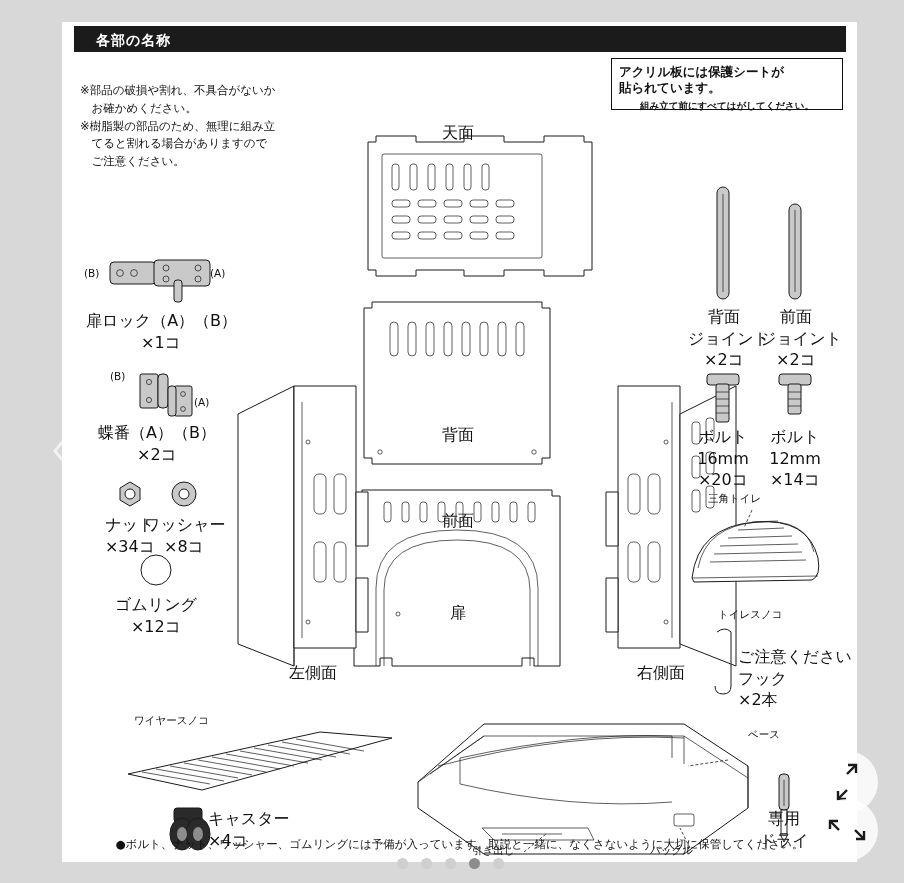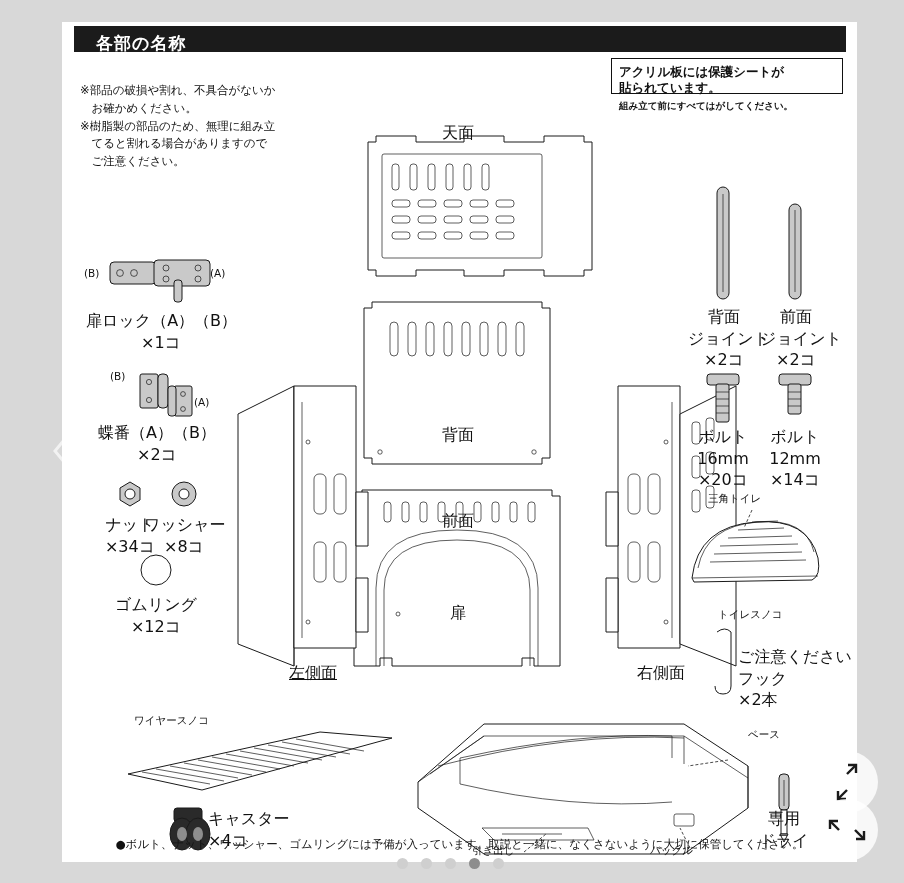--- a/index.html
+++ b/index.html
@@ -2,31 +2,31 @@
 <html><head>
 <meta charset="utf-8">
 <style>
   html,body{margin:0;padding:0;background:#d8d8d8;}
   body{width:904px;height:883px;overflow:hidden;font-family:"Liberation Sans",sans-serif;}
   #page{position:relative;width:904px;height:883px;background:#d8d8d8;}
   #sheet{position:absolute;left:62px;top:22px;width:795px;height:840px;background:#ffffff;}
 
   
   .hdr{position:absolute;left:12px;top:4px;width:772px;height:26px;background:#1b1b1b;}
-  .hdr-t{position:absolute;left:22px;top:6px;color:#fff;font-size:17px;font-weight:bold;letter-spacing:1px;}
+  .hdr-t{position:absolute;left:22px;top:6px;color:#fff;font-size:14px;font-weight:bold;letter-spacing:1px;}
 
   .jp{font-family:"DejaVu Sans",sans-serif;}
 
   .lead{position:absolute;left:12px;top:38px;width:540px;font-size:15px;color:#111;line-height:1.45;font-weight:bold;}
   .notes{position:absolute;left:18px;top:60px;width:290px;font-size:11.5px;color:#111;line-height:1.55;}
   .notes div{white-space:pre;}
 
-  .warnbox{position:absolute;left:549px;top:36px;width:232px;height:36px;border:1.6px solid #111;background:#fff;padding:5px 7px;box-sizing:border-box;}
+  .warnbox{position:absolute;left:549px;top:36px;width:232px;height:52px;border:1.6px solid #111;background:#fff;padding:5px 7px;box-sizing:border-box;}
   .warnbox .w1{font-size:12.5px;font-weight:bold;color:#111;line-height:1.3;}
-  .warnbox .w2{font-size:9.5px;font-weight:bold;color:#111;margin-top:3px;}
+  .warnbox .w2{font-size:9.5px;font-weight:bold;color:#111;margin-top:3px;text-align:center;}
 
   .cap{position:absolute;font-size:16px;color:#111;text-align:center;line-height:1.35;white-space:pre;}
   .lbl{position:absolute;font-size:10.5px;color:#111;white-space:pre;}
 
   .footer{position:absolute;left:0;bottom:10px;width:795px;text-align:center;font-size:11.5px;color:#111;}
 
   svg{position:absolute;left:0;top:0;overflow:visible;}
   .ln{fill:none;stroke:#1a1a1a;stroke-width:1;}
   .ln2{fill:#ffffff;stroke:#1a1a1a;stroke-width:1;}
   .lnthin{fill:none;stroke:#1a1a1a;stroke-width:0.7;}
@@ -325,21 +325,21 @@
         <path class="leader" d="M628,826 l-10,-20"></path>
         <path class="leader" d="M690,488 l-8,18"></path>
       </g>
 
     </svg>
 
     <div class="cap jp" style="left:356px;top:100px;width:80px;">天面</div>
     <div class="cap jp" style="left:356px;top:402px;width:80px;">背面</div>
     <div class="cap jp" style="left:356px;top:488px;width:80px;">前面</div>
     <div class="cap jp" style="left:368px;top:580px;width:56px;">扉</div>
-    <div class="cap jp" style="left:216px;top:640px;width:70px;text-decoration:underline;">左側面</div>
+    <div class="cap jp" style="left:216px;top:640px;width:70px;">左側面</div>
     <div class="cap jp" style="left:564px;top:640px;width:70px;">右側面</div>
 
     <div class="lbl jp" style="left:22px;top:245px;">(B)</div>
     <div class="lbl jp" style="left:148px;top:245px;">(A)</div>
     <div class="cap jp" style="left:24px;top:288px;width:150px;">扉ロック（A）（B）
 ×1コ</div>
 
     <div class="lbl jp" style="left:48px;top:348px;">(B)</div>
     <div class="lbl jp" style="left:132px;top:374px;">(A)</div>
     <div class="cap jp" style="left:20px;top:400px;width:150px;">蝶番（A）（B）

